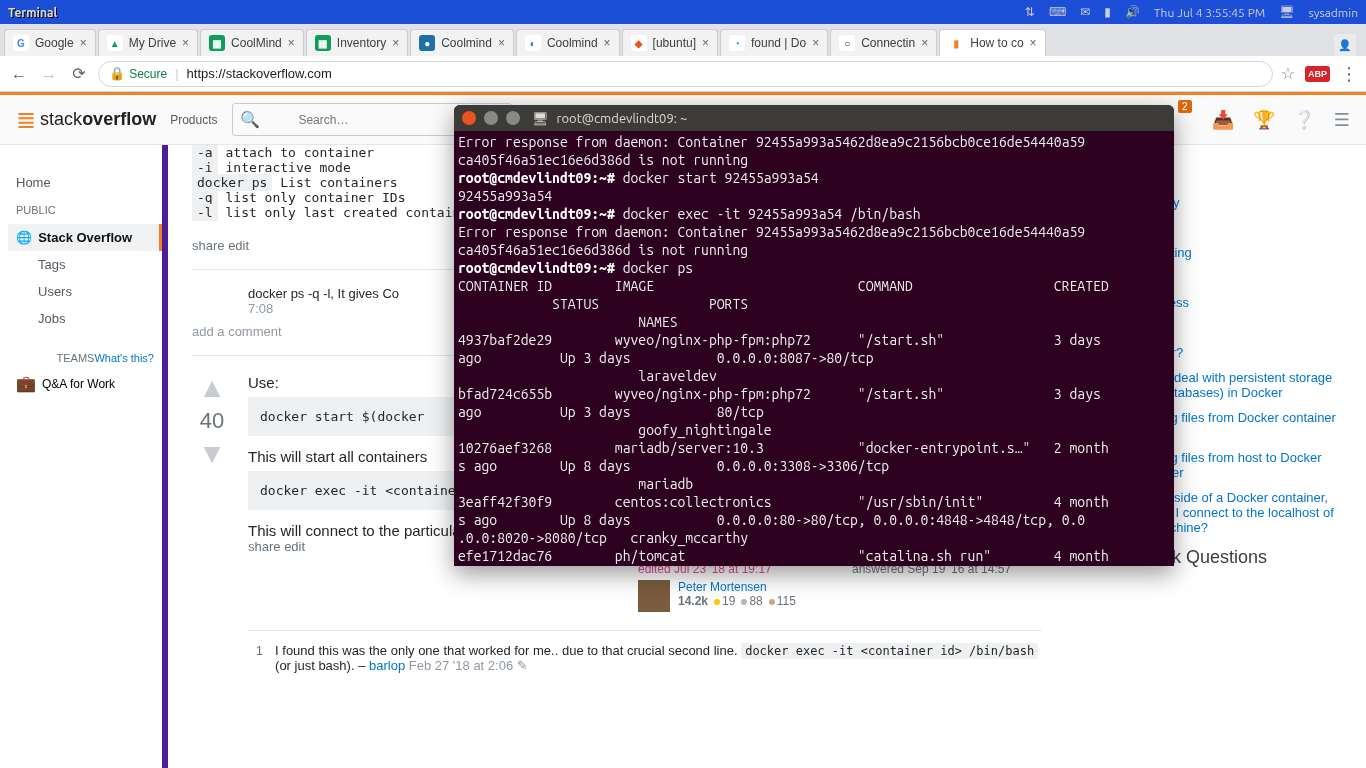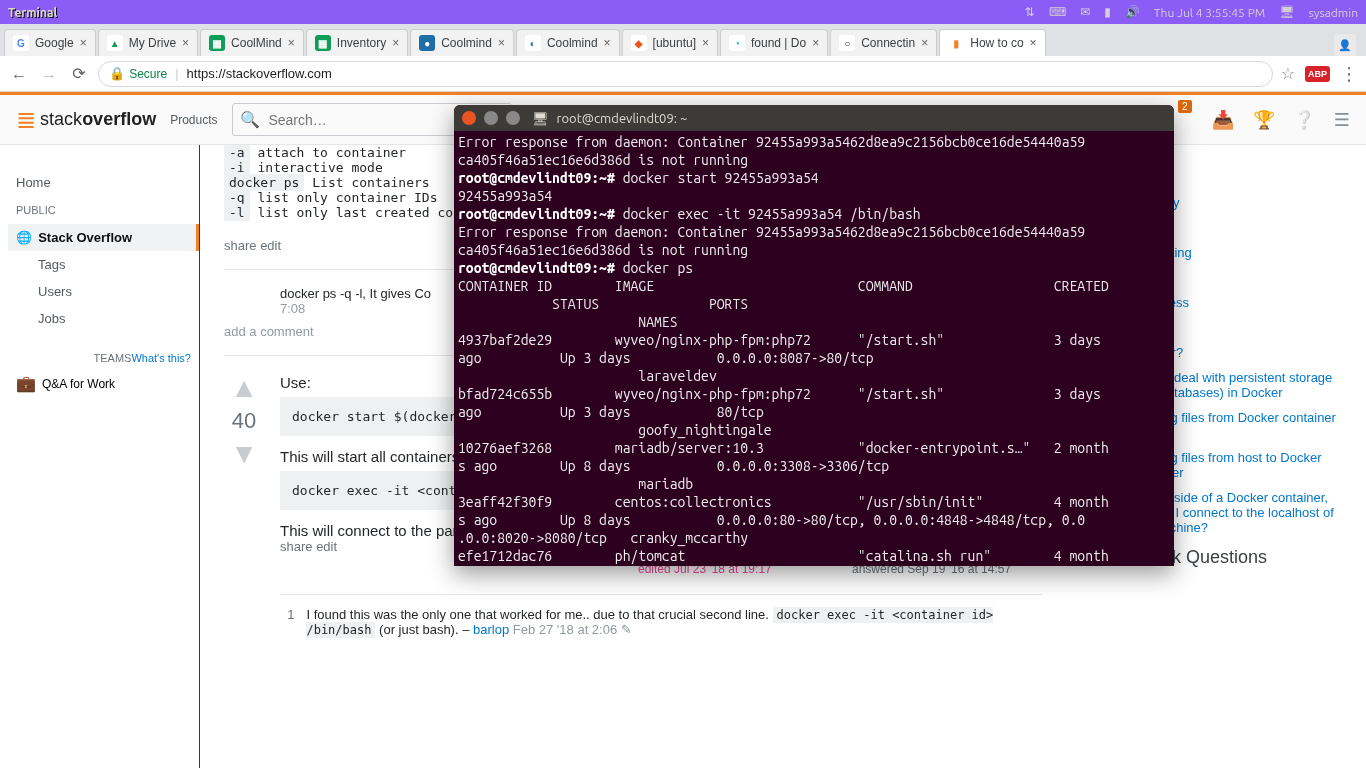--- a/index.html
+++ b/index.html
@@ -1,19 +1,19 @@
 <!DOCTYPE html>
 <html><head>
 <meta charset="utf-8">
 <style>
 * { margin: 0; padding: 0; box-sizing: border-box; }
 body { font-family: Arial, sans-serif; width: 1366px; height: 768px; overflow: hidden; background: #fff; position: relative; }
 
 
-.ubuntu-bar { background: #8b5cf6; height: 24px; color: #dfdbd2; display: flex; align-items: center; font-size: 12px; font-family: Ubuntu, sans-serif; }
+.ubuntu-bar { background: #1d4ed8; height: 24px; color: #dfdbd2; display: flex; align-items: center; font-size: 12px; font-family: Ubuntu, sans-serif; }
 .ubuntu-bar .app-name { font-weight: bold; padding-left: 8px; text-shadow: 1px 1px #000; }
 .ubuntu-bar .spacer { flex: 1; }
 .ubuntu-bar .tray { display: flex; gap: 14px; align-items: center; padding-right: 8px; }
 .ubuntu-bar .tray span { opacity: .9; }
 
 
 .chrome-tabs { background: #dfe1e5; height: 32px; display: flex; align-items: flex-end; padding-left: 4px; }
 .tab { display: flex; align-items: center; gap: 6px; background: #f2f2f2; border-radius: 4px 4px 0 0; padding: 5px 8px; font-size: 12px; color: #3c4043; max-width: 140px; margin-right: 2px; border: 1px solid #ccc; border-bottom: none; }
 .tab.active { background: #fff; }
 .tab .fav { width: 16px; height: 16px; display: flex; align-items: center; justify-content: center; font-size: 10px; border-radius: 3px; }
@@ -43,21 +43,21 @@
 .so-header { display: flex; align-items: center; height: 50px; padding: 0 16px; border-bottom: 1px solid #e4e6e8; gap: 14px; background: #fafafb; }
 .so-logo { display: flex; align-items: center; gap: 4px; }
 .so-logo .icon { color: #f48024; font-size: 24px; }
 .so-logo .txt { font-size: 18px; color: #222; }
 .so-logo .bold { font-weight: bold; }
 .so-search { flex: 0 0 280px; display: flex; align-items: center; border: 1px solid #c8ccd0; border-radius: 3px; padding: 6px 8px; color: #999; gap: 8px; }
 .so-header .link { color: #535a60; font-size: 12px; }
 
 
 .so-body { display: flex; height: calc(768px - 24px - 32px - 36px - 3px - 50px); }
-.so-left { width: 200px; border-right: 1px solid #4c1d95; padding-top: 24px; font-size: 13px; padding-left: 8px; }
+.so-left { width: 168px; border-right: 6px solid #4c1d95; padding-top: 24px; font-size: 13px; padding-left: 8px; }
 .so-left .nav-h { color: #6a737c; padding: 8px 8px; font-size: 11px; }
 .so-left .nav-i { display: block; padding: 6px 8px 6px 30px; color: #535a60; }
 .so-left .nav-i.top { padding-left: 8px; }
 .so-left .nav-i.sel { background: #f1f2f3; border-right: 3px solid #f48024; font-weight: bold; color: #0c0d0e; padding-left: 8px; display:flex; align-items:center; gap:6px; }
 .so-left .teams { display: flex; justify-content: flex-end; padding: 20px 8px 6px; font-size: 11px; color: #6a737c; }
 .so-left .qa { display: flex; align-items: center; gap: 6px; padding: 4px 8px; font-size: 12px; }
 .so-left .qa .bubble { color: #f48024; font-size: 16px; }
 
 .so-center { flex: 1; padding: 0 24px; overflow: hidden; font-size: 15px; color: #242729; }
 .code-line { font-family: Consolas, monospace; font-size: 13px; }
@@ -204,21 +204,21 @@
 <div class="so-orange"></div>
 
 <div class="so-header">
   <div class="so-logo">
     <span class="icon">≣</span>
     <span class="txt"><span>stack</span><span class="bold">overflow</span></span>
   </div>
   <span class="link">Products</span>
   <div class="so-search">
     <span>🔍</span>
-    <input style="border: none; outline: none; background: transparent; flex: 1 1 0%; font-size: 14px;" placeholder="Search…">
+    <input style="border: none; outline: none; background: transparent; flex: 1 1 0%; font-size: 12px; margin-left: 30px;" placeholder="Search…">
   </div>
   <div class="top-icons">
     <span style="position:relative;">📥</span>
     <span>🏆</span>
     <span>❔</span>
     <span>☰</span>
   </div>
 </div>
 <div class="inbox-badge">2</div>
 
@@ -274,20 +274,27 @@
       <div class="answer">
         <p>Use:</p>
         <pre>docker start $(docker</pre>
         <p>This will start all containers</p>
         <pre>docker exec -it &lt;container-id&gt; /bin/bash</pre>
         <p>This will connect to the particular container.</p>
         <div class="post-menu"><a>share  edit</a></div>
         <div class="usercards">
           <div class="usercard">
             <div class="time ed">edited Jul 23 '18 at 19:17</div>
+            <div class="row">
+              <div class="pic" style="background:#7a5c3e;"></div>
+              <div>
+                <div class="name">Peter Mortensen</div>
+                <div><span class="rep">14.2k</span><span class="badge g"></span><span style="color:#6a737c;">19</span><span class="badge s"></span><span style="color:#6a737c;">88</span><span class="badge b"></span><span style="color:#6a737c;">115</span></div>
+              </div>
+            </div>
           </div>
           <div class="usercard">
             <div class="time">answered Sep 19 '16 at 14:57</div>
           </div>
         </div>
         <div class="comment">
           <div class="num">1</div>
           <div>
             <span>I found this was the only one that worked for me.. due to that crucial second line. </span><code>docker exec -it &lt;container id&gt; /bin/bash</code><span> (or just bash). – </span><span class="auth">barlop</span> <span class="when">Feb 27 '18 at 2:06</span> <span style="color:#9199a1;">✎</span>
           </div>

